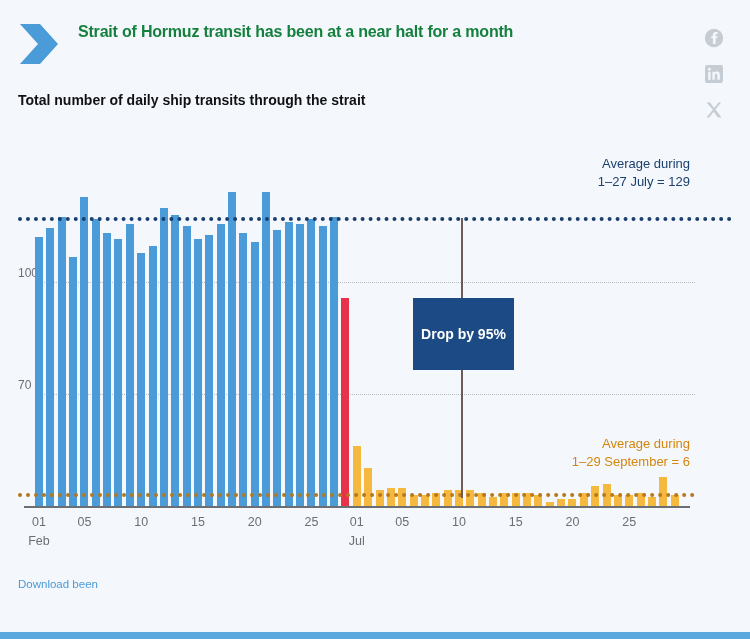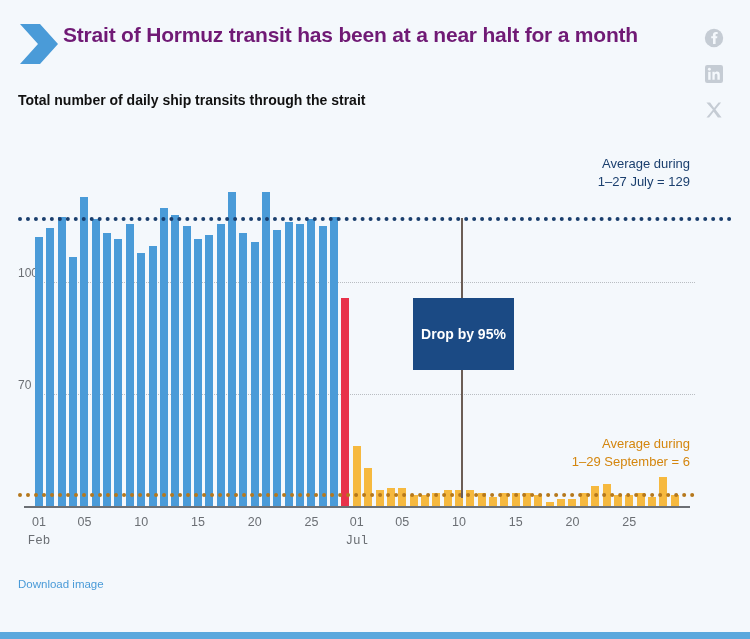--- a/index.html
+++ b/index.html
@@ -11,22 +11,22 @@
     color:#1a1a1a;
     overflow:hidden;
     position:relative;
   }
   .card { position:absolute; inset:0; background:#f4f8fc; }
 
   
   .header { position:absolute; left:0; top:0; width:750px; height:128px; }
   .logo { position:absolute; left:18px; top:22px; width:42px; height:44px; }
   .title {
-    position:absolute; left:63px; top:22px; width:600px;
-    font-size:21px; font-weight:bold; line-height:1.25; color:#701a75;
+    position:absolute; left:78px; top:22px; width:600px;
+    font-size:16px; font-weight:bold; line-height:1.25; color:#15803d;
     letter-spacing:-0.2px;
   }
   .subtitle {
     position:absolute; left:18px; top:92px; width:640px;
     font-size:14px; font-weight:bold; color:#111;
   }
   .social { position:absolute; right:24px; top:28px; width:22px; }
   .social .sicon { width:20px; height:20px; display:block; margin-bottom:16px; opacity:.95; }
 
   
@@ -70,21 +70,20 @@
     text-align:center;
   }
 
   .xtick {
     position:absolute; font-size:12.5px; color:#6b6f74; text-align:center;
     width:40px;
   }
   .xmonth {
     position:absolute; font-size:12.5px; color:#6b6f74; text-align:center;
     width:40px;
-    font-family:Liberation Mono, monospace;
   }
 
   
   .footer { position:absolute; left:18px; top:574px; width:714px; }
   .source { font-size:11.5px; color:#222; line-height:1.45; }
   .source em { font-style:italic; }
   .download { font-size:11.5px; color:#4a9bd8; text-decoration:none; display:inline-block; margin-top:2px; }
   .bottombar { position:absolute; left:0; top:632px; width:750px; height:7px; background:#5aa8dd; }
 </style>
 </head>
@@ -221,16 +220,16 @@
         <div class="xtick" style="left: 438.95px; top: 385px;">10</div>
         <div class="xtick" style="left: 495.7px; top: 385px;">15</div>
         <div class="xtick" style="left: 552.45px; top: 385px;">20</div>
         <div class="xtick" style="left: 609.2px; top: 385px;">25</div>
         <div class="xmonth" style="left: 19px; top: 404px;">Feb</div>
         <div class="xmonth" style="left: 336.8px; top: 404px;">Jul</div>
       </div>
   </div>
 
   <div class="footer">
-    <a class="download" href="#">Download image</a>
+    <a class="download" href="#">Download been</a>
   </div>
   <div class="bottombar"></div>
 </div>
 
 </body></html>

